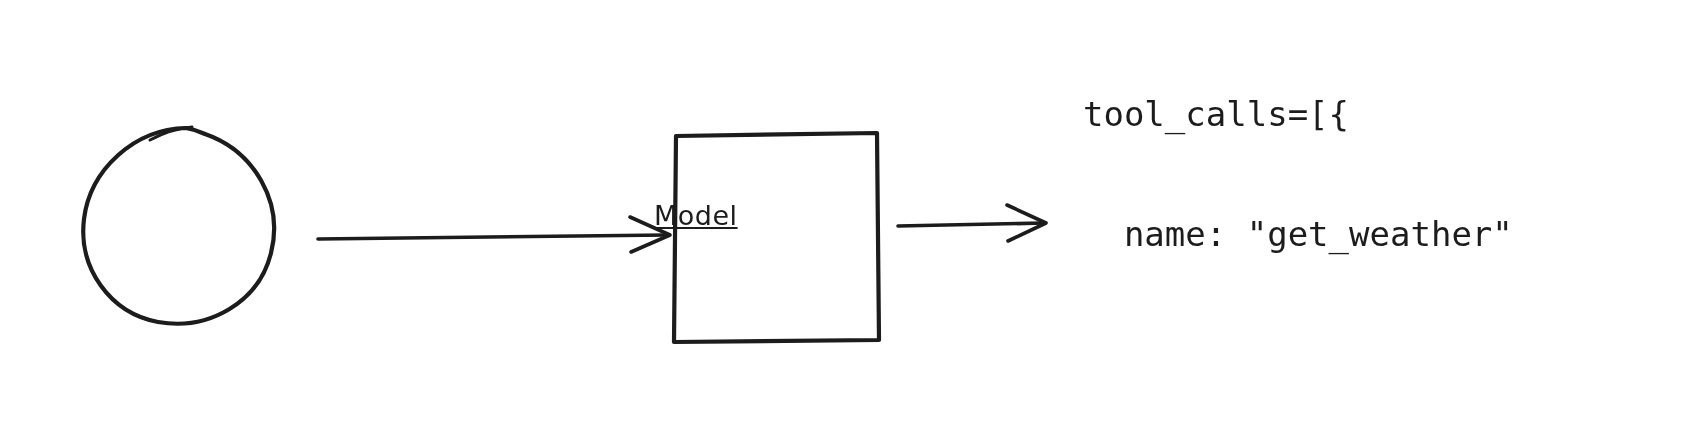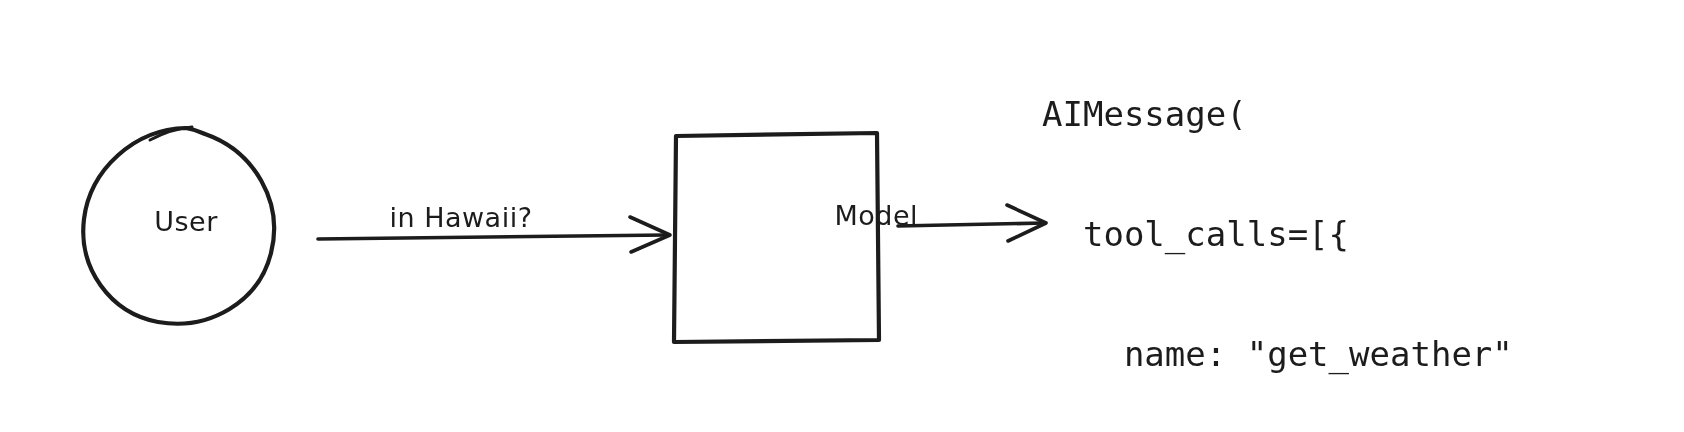--- a/index.html
+++ b/index.html
@@ -35,25 +35,26 @@
     letter-spacing: 0.5px;
   }
   #user-label {
     left: 0px;
     top: 206px;
     width: 372px;
     text-align: center;
     font-size: 27px;
   }
   #model-label {
-    left: 712px;
+    left: 654px;
     top: 200px;
     width: 206px;
-    text-align: right;
+    text-align: left;
     font-size: 27px;
+    text-decoration: underline;
   }
   #edge-label {
     left: 296px;
     top: 118px;
     width: 330px;
     text-align: center;
     font-size: 27px;
     line-height: 40px;
   }
   #code-block {
@@ -94,30 +95,27 @@
       <path d="M 318 239 L 667 235" fill="none" stroke="#1c1c1c" stroke-width="3.6" stroke-linecap="round"></path>
       <path d="M 630 217 L 670 235 L 631 252" fill="none" stroke="#1c1c1c" stroke-width="3.6" stroke-linecap="round" stroke-linejoin="round"></path>
     </g>
 
     <g>
       <path d="M 898 226 L 1044 223" fill="none" stroke="#1c1c1c" stroke-width="3.6" stroke-linecap="round"></path>
       <path d="M 1007 205 L 1046 223 L 1008 241" fill="none" stroke="#1c1c1c" stroke-width="3.6" stroke-linecap="round" stroke-linejoin="round"></path>
     </g>
   </svg>
 
-  <div class="hand-label" id="user-label">User</div>
 
   <div class="hand-label" id="model-label">Model</div>
 
   <div class="hand-label" id="edge-label">
-    <div>in Hawaii?</div>
   </div>
 
   <div id="code-block">
-    <span class="code-line">AIMessage(</span>
     <span class="code-line">  tool_calls=[{</span>
     <span class="code-line">    name: "get_weather"</span>
     
     
     
     
     
     
     
   </div>

